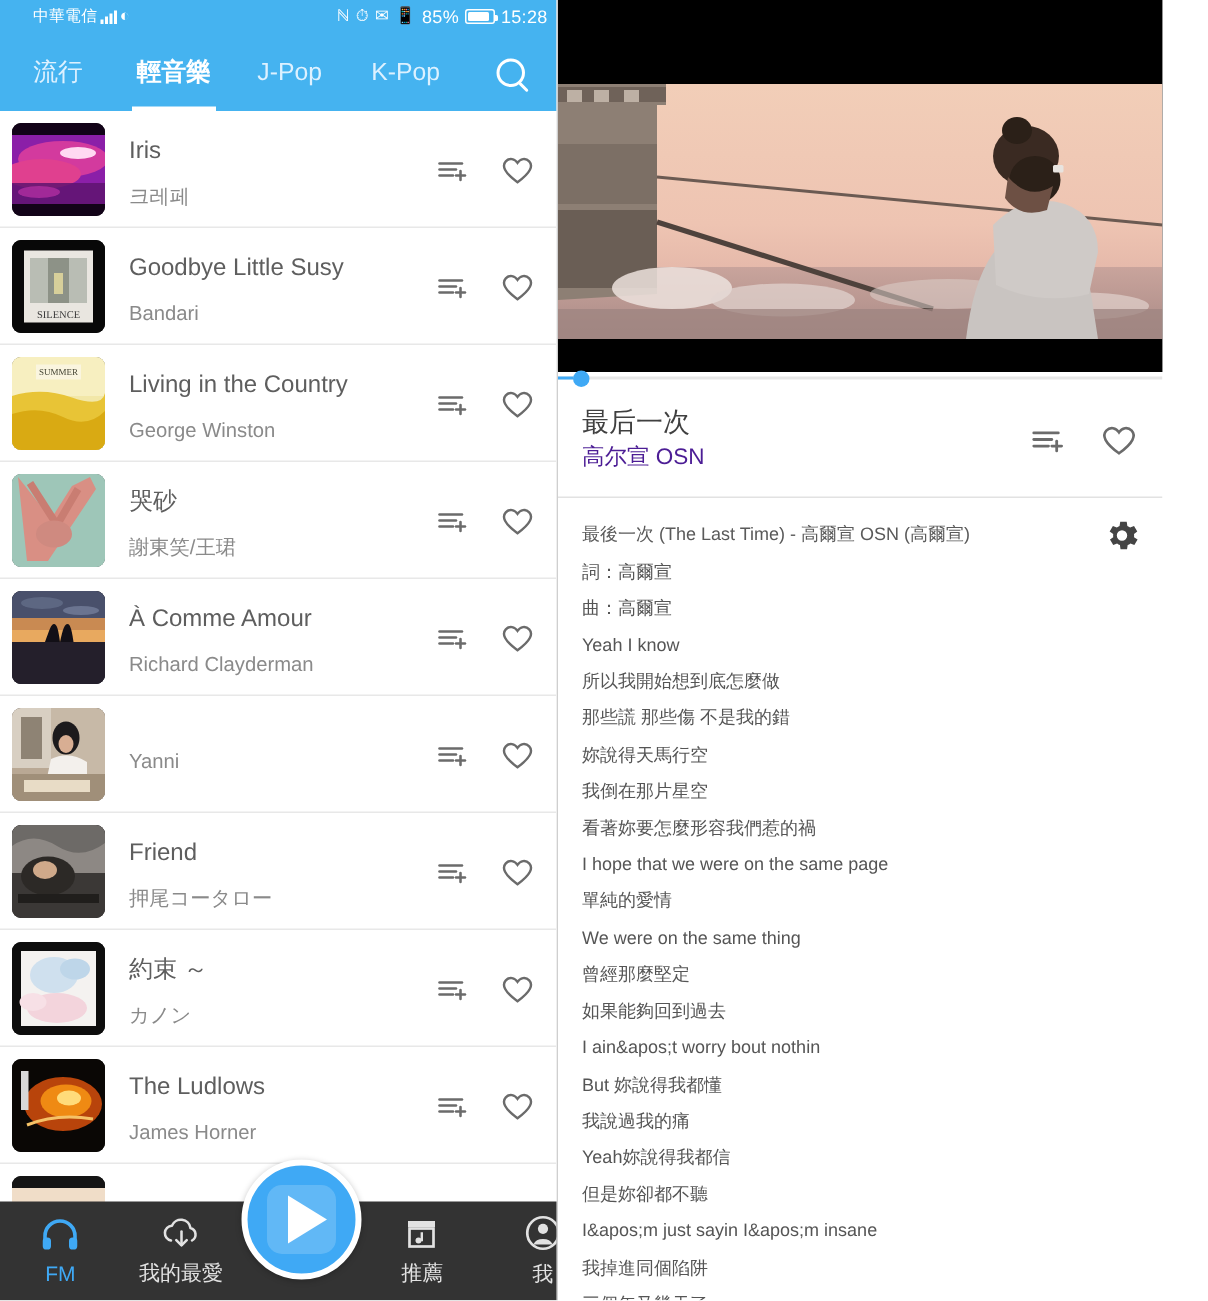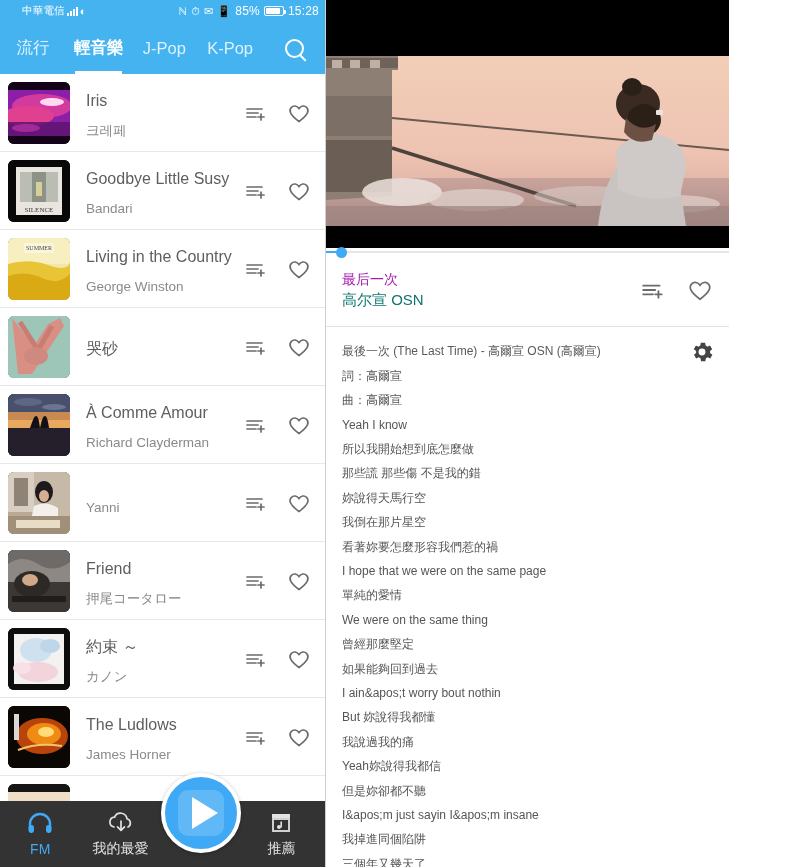--- a/index.html
+++ b/index.html
@@ -5,21 +5,21 @@
   * { margin:0; padding:0; box-sizing:border-box; }
   html,body {
     width:805px; height:867px;
     font-family:"Liberation Sans", sans-serif;
     background:#ffffff; overflow:hidden;
   }
   .screen { position:relative; width:805px; height:867px; display:flex; }
 
   
   .left-panel {
-    position:relative; width:326px; height:867px;
+    position:relative; width:372px; height:867px;
     background:#ffffff; overflow:hidden;
     border-right:1px solid #cfcfcf;
   }
 
   
   .status-bar {
     height:22px; background:#45b3f0; color:#ffffff;
     display:flex; align-items:center; font-size:11px;
     padding:0 6px 0 22px; letter-spacing:0.2px;
   }
@@ -139,22 +139,22 @@
   .progress-done { position:absolute; left:0; top:3px; height:2px; width:10px; background:#3fa9f5; }
   .progress-knob {
     position:absolute; left:10px; top:-1px; width:11px; height:11px;
     border-radius:50%; background:#3fa9f5; cursor:pointer;
   }
   .now-playing {
     display:flex; align-items:center; padding:14px 16px 16px 16px;
     border-bottom:1px solid #e2e2e2;
   }
   .np-meta { flex:1 1 auto; min-width:0; }
-  .np-title { font-size:14px; color:#a21caf; line-height:1.3; }
-  .np-artist { font-size:15px; color:#0f766e; line-height:1.35; margin-top:2px; }
+  .np-title { font-size:18px; color:#404040; line-height:1.3; }
+  .np-artist { font-size:15px; color:#4c1d95; line-height:1.35; margin-top:2px; }
   .np-actions { display:flex; align-items:center; gap:22px; }
 
   .lyrics {
     flex:1 1 auto; position:relative; padding:12px 16px 0 16px;
     overflow:hidden;
   }
   .lyric-line {
     font-size:12px; color:#555; line-height:24.4px; white-space:nowrap;
     overflow:hidden;
   }
@@ -326,20 +326,21 @@
           <svg viewBox="0 0 62 62" preserveAspectRatio="none">
             <rect width="62" height="62" fill="#a6c8bd"></rect>
             <rect width="62" height="62" fill="#9ec6b8"></rect>
             <path d="M4 2 L26 30 L40 8 L52 2 L56 10 L36 40 L24 58 L10 58 Z" fill="#d98f84"></path>
             <path d="M12 6 L30 34 L44 10" stroke="#c97d72" stroke-width="5" fill="none"></path>
             <ellipse cx="28" cy="40" rx="12" ry="9" fill="#cf8a80"></ellipse>
           </svg>
         </div>
         <div class="song-meta">
           <div class="song-title">哭砂</div>
+          <div class="song-artist">謝東笑/王珺</div>
         </div>
         <div class="row-actions">
           <span class="ic-btn">
             <svg width="22" height="22" viewBox="0 0 22 22">
                 <g stroke="#6b6b6b" stroke-width="1.7" stroke-linecap="round">
                   <line x1="2" y1="7" x2="17" y2="7"></line>
                   <line x1="2" y1="11" x2="13" y2="11"></line>
                   <line x1="2" y1="15" x2="11" y2="15"></line>
                   <line x1="16" y1="12" x2="16" y2="18"></line>
                   <line x1="13" y1="15" x2="19" y2="15"></line>

